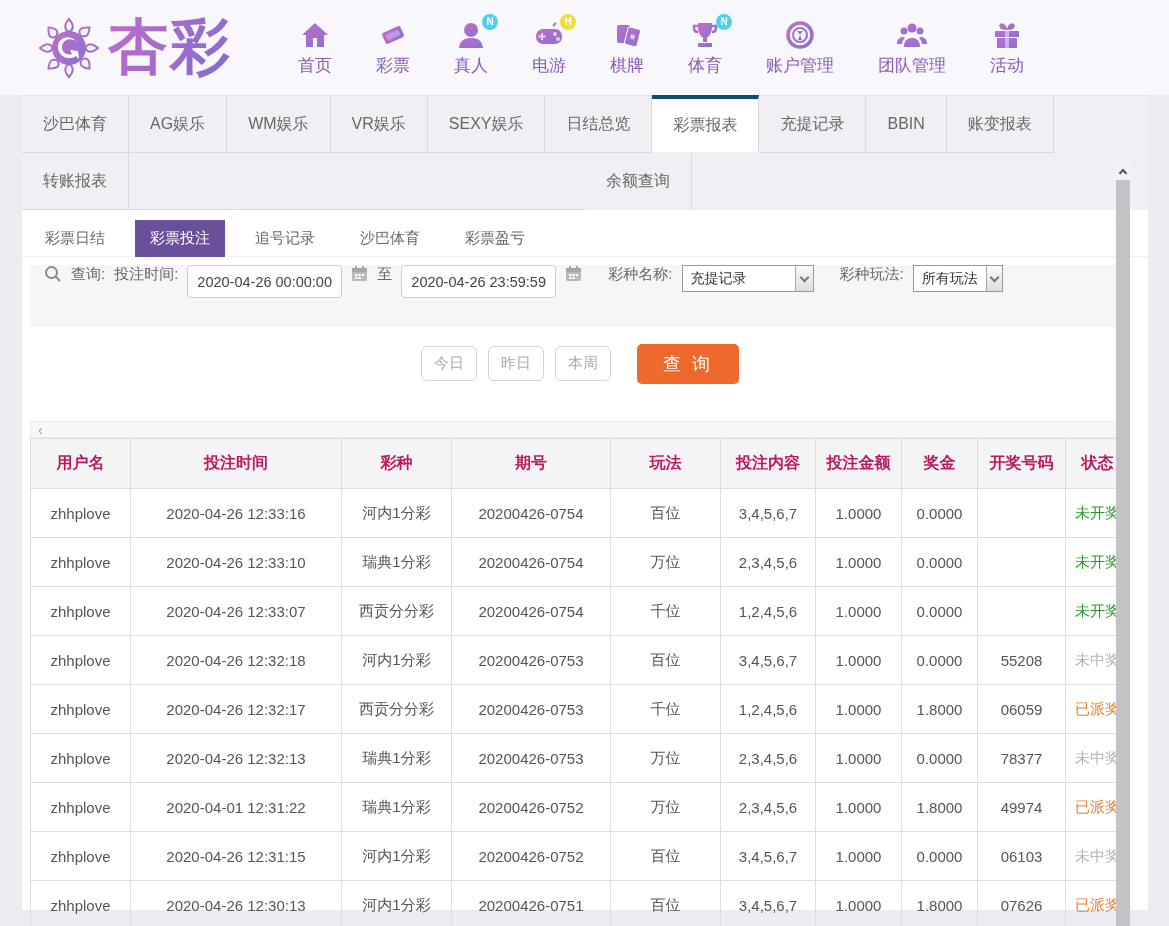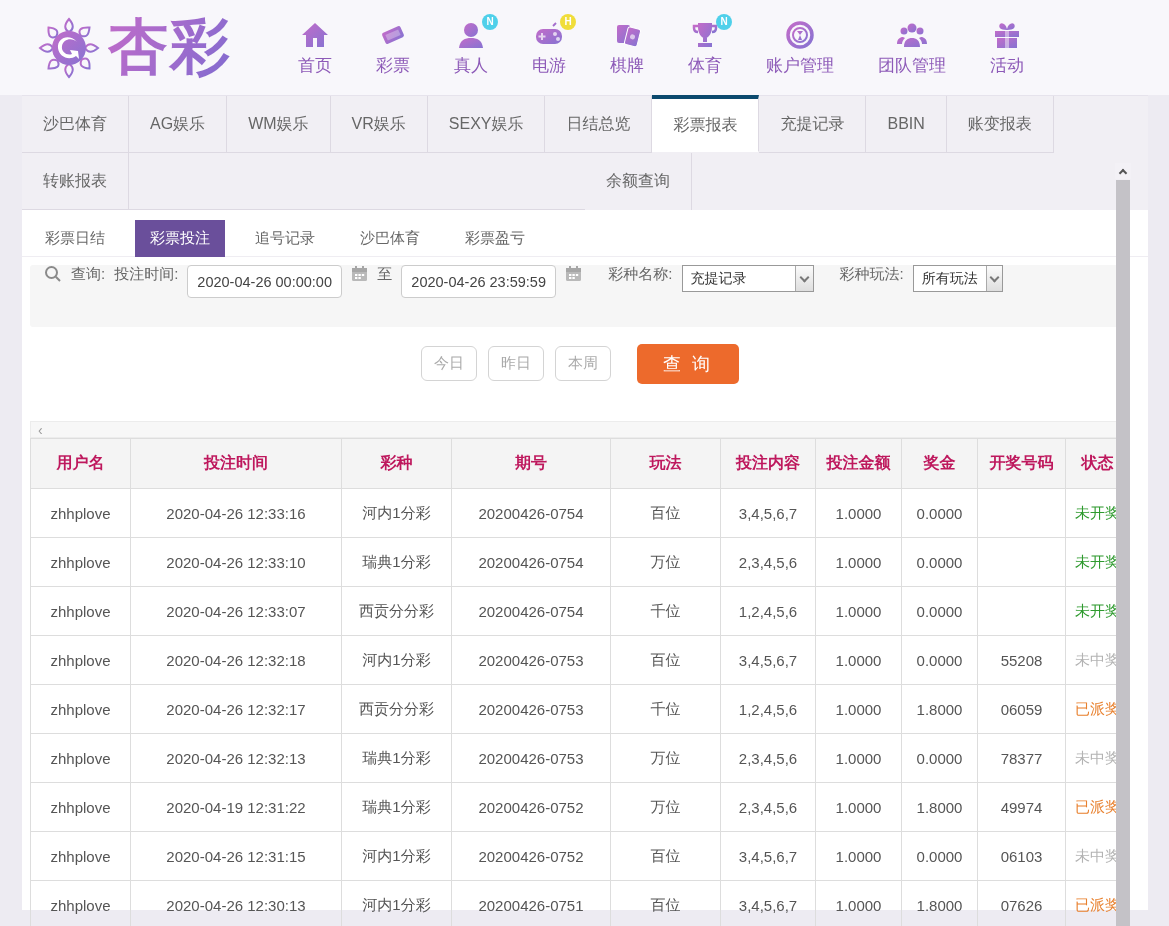--- a/index.html
+++ b/index.html
@@ -434,21 +434,21 @@
             <td>20200426-0753</td>
             <td>万位</td>
             <td>2,3,4,5,6</td>
             <td>1.0000</td>
             <td>0.0000</td>
             <td>78377</td>
             <td class="st-lose">未中奖</td>
           </tr>
           <tr>
             <td>zhhplove</td>
-            <td>2020-04-19 12:31:22</td>
+            <td>2020-04-01 12:31:22</td>
             <td>瑞典1分彩</td>
             <td>20200426-0752</td>
             <td>万位</td>
             <td>2,3,4,5,6</td>
             <td>1.0000</td>
             <td>1.8000</td>
             <td>49974</td>
             <td class="st-paid">已派奖</td>
           </tr>
           <tr>

